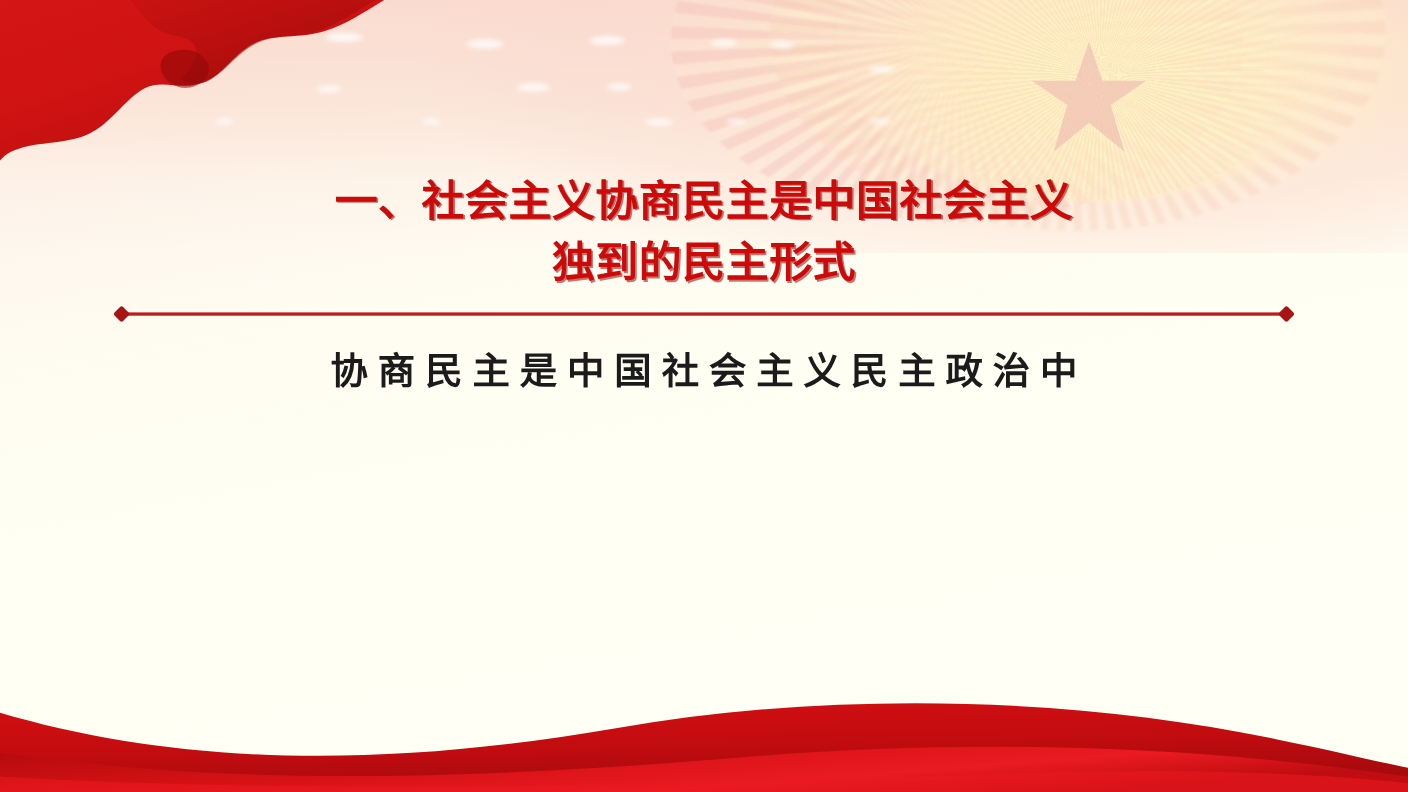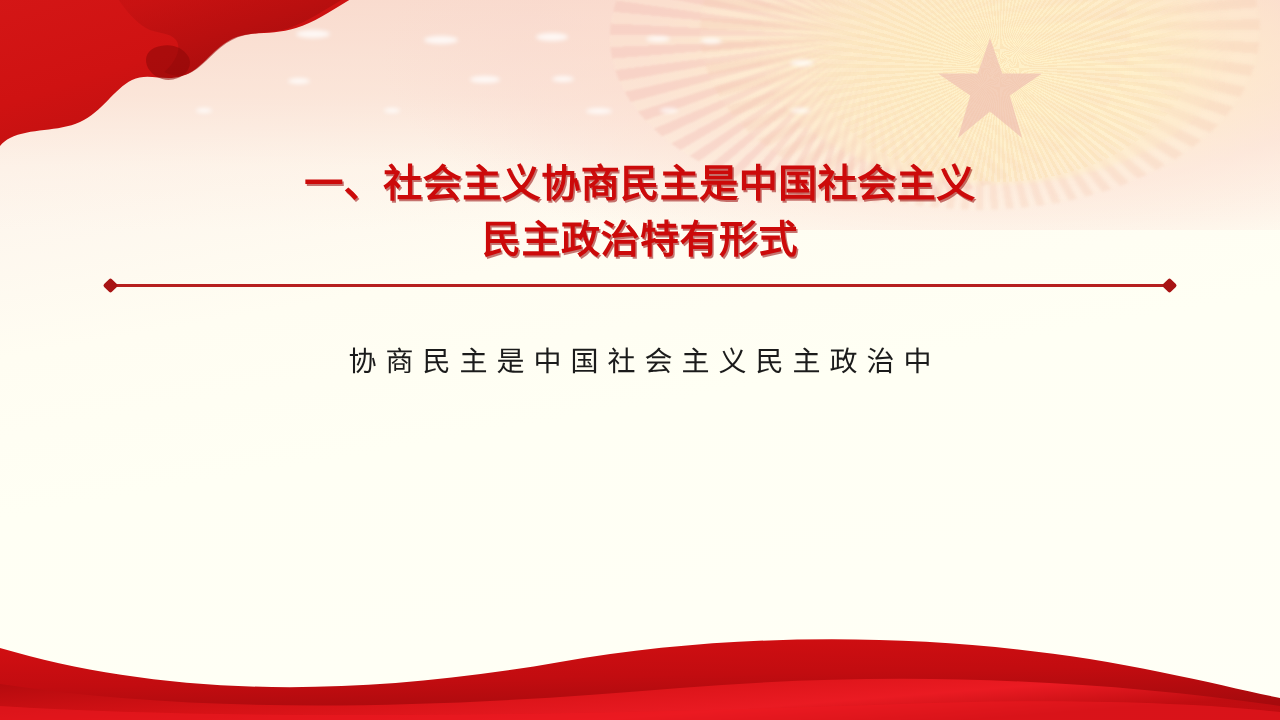--- a/index.html
+++ b/index.html
@@ -173,27 +173,27 @@
     width: 11px; height: 11px;
     background: #a81414;
     transform: rotate(45deg);
     border-radius: 2px;
   }
   .divider::before { left: -5px; }
   .divider::after  { right: -5px; }
 
   .body-text {
     position: absolute;
-    left: 0; top: 328px;
+    left: 0; top: 304px;
     width: 1280px;
     text-align: center;
     color: #1b1b1b;
     font-family: "DejaVu Serif", "Liberation Serif", serif;
-    font-weight: 400;
-    font-size: 28px;
+    font-weight: 700;
+    font-size: 34px;
     line-height: 68px;
     letter-spacing: 9px;
     text-indent: 9px;
   }
   .body-line { display: block; white-space: nowrap; }
 </style>
 </head>
 <body>
 
 <div id="slide">
@@ -247,21 +247,21 @@
              C180,66 186,52 180,44 C174,36 160,38 150,32
              C138,25 128,12 120,0 Z" fill="url(#flagGrad2)" opacity="0.55"></path>
     <path d="M158,52 C172,46 186,50 192,60 C197,68 192,78 182,82
              C170,87 158,82 152,72 C148,64 150,56 158,52 Z" fill="#8c0808" opacity="0.55"></path>
   </svg>
 
   <div class="content">
 
     <div class="title">
       <span class="title-line">一、社会主义协商民主是中国社会主义</span>
-      <span class="title-line">民主政治特有形式</span>
+      <span class="title-line">独到的民主形式</span>
     </div>
 
     <div class="divider"></div>
 
     <div class="body-text">
       <span class="body-line">协商民主是中国社会主义民主政治中</span>
     </div>
 
   </div>
 

